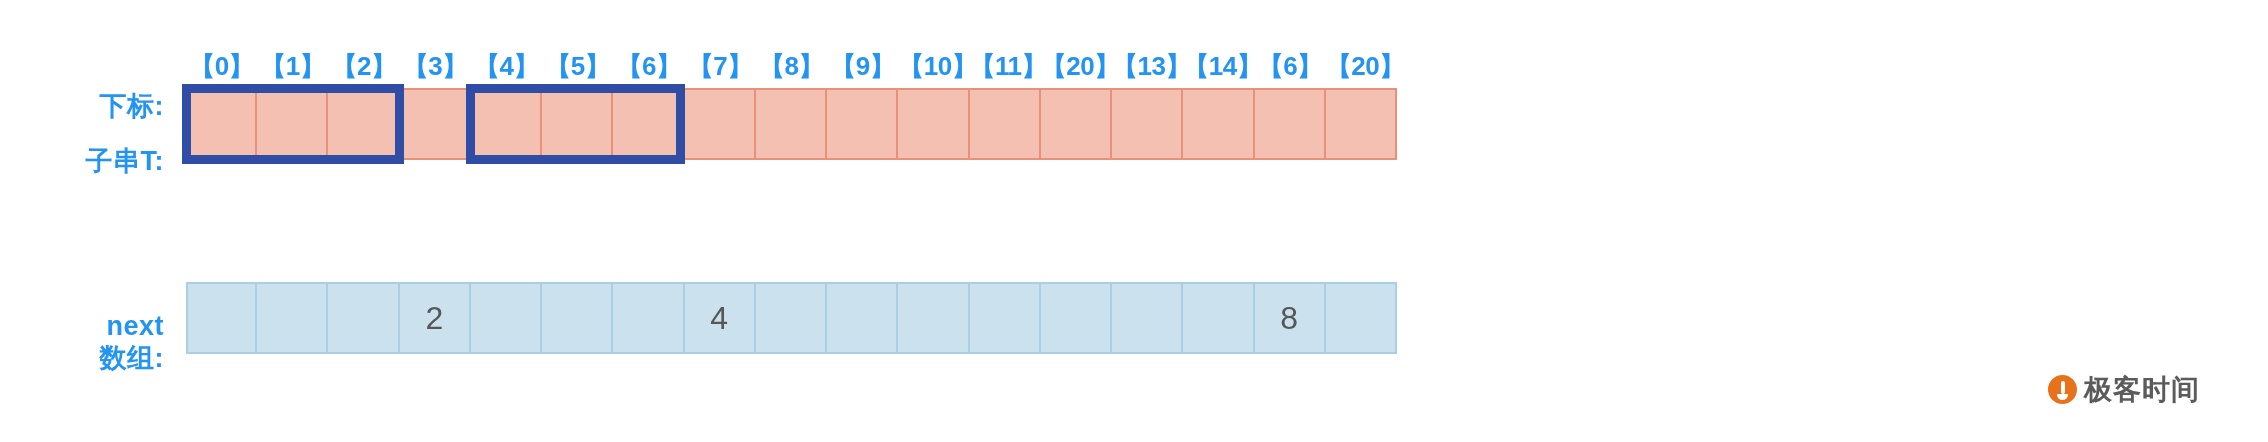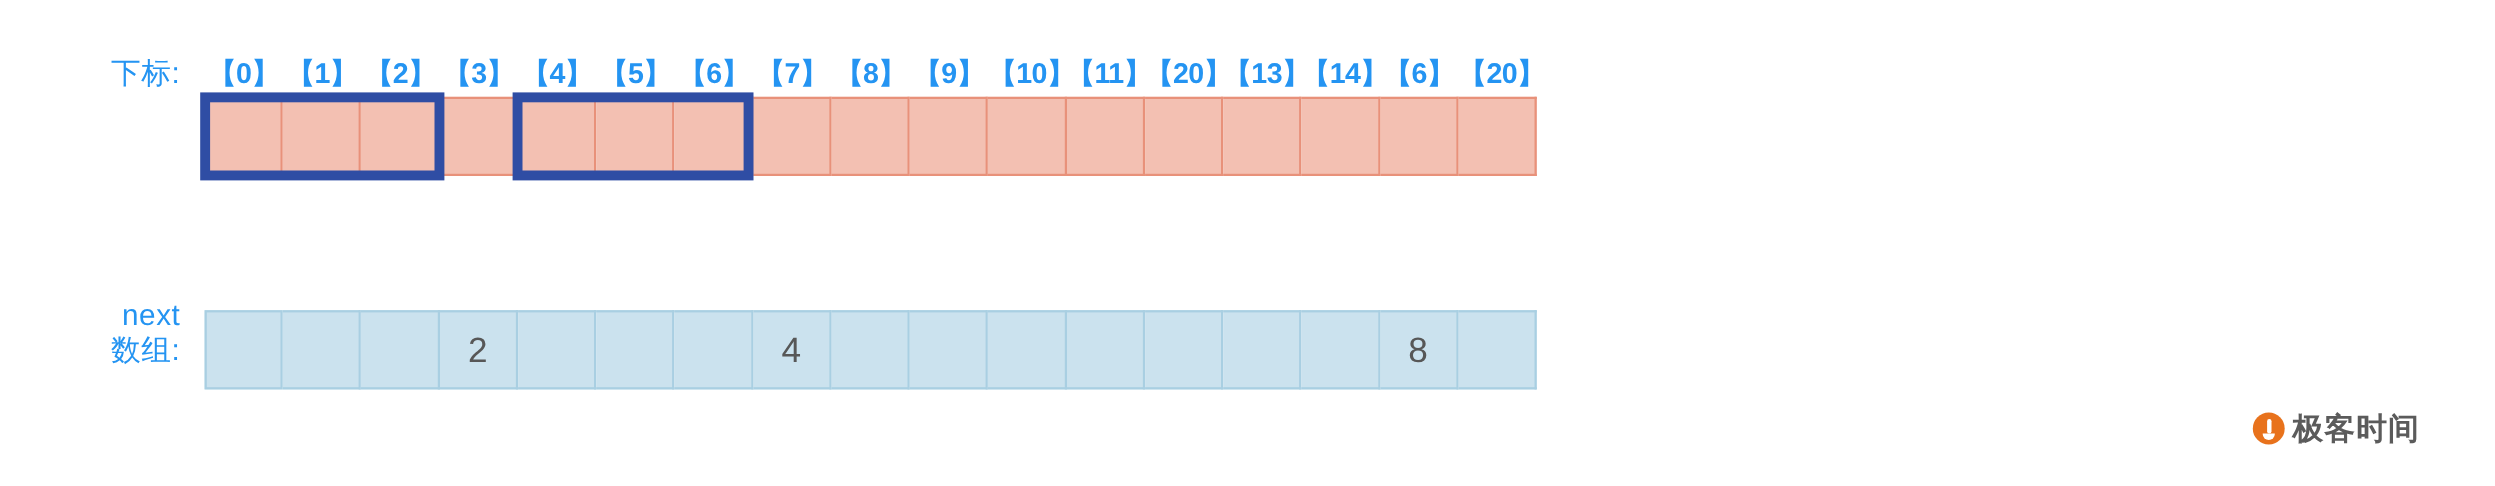--- a/index.html
+++ b/index.html
@@ -29,25 +29,26 @@
   .row {
     position: absolute;
     display: flex;
     align-items: center;
   }
 
   .row-label {
     position: absolute;
     color: #2494f2;
     font-size: 27px;
-    font-weight: normal;
+    font-weight: bold;
     text-align: right;
     line-height: 1.22;
     letter-spacing: 0.5px;
     white-space: pre-line;
+    margin-top: 40px;
   }
 
   
   .index-row {
     left: 186px;
     top: 48px;
     width: 1211px;
     height: 36px;
   }
   .index-cell {
@@ -171,20 +172,21 @@
     line-height: 29px;
   }
 </style>
 </head>
 <body>
 
 <div class="figure">
 
   <div class="row-label label-index">下标:</div>
 
+  <div class="row-label label-t">子串T:</div>
 
   <div class="row-label label-next">next
 数组:</div>
 
   <div class="row index-row" id="index-row">
       <div class="index-cell">【0】</div>
       <div class="index-cell">【1】</div>
       <div class="index-cell">【2】</div>
       <div class="index-cell">【3】</div>
       <div class="index-cell">【4】</div>

